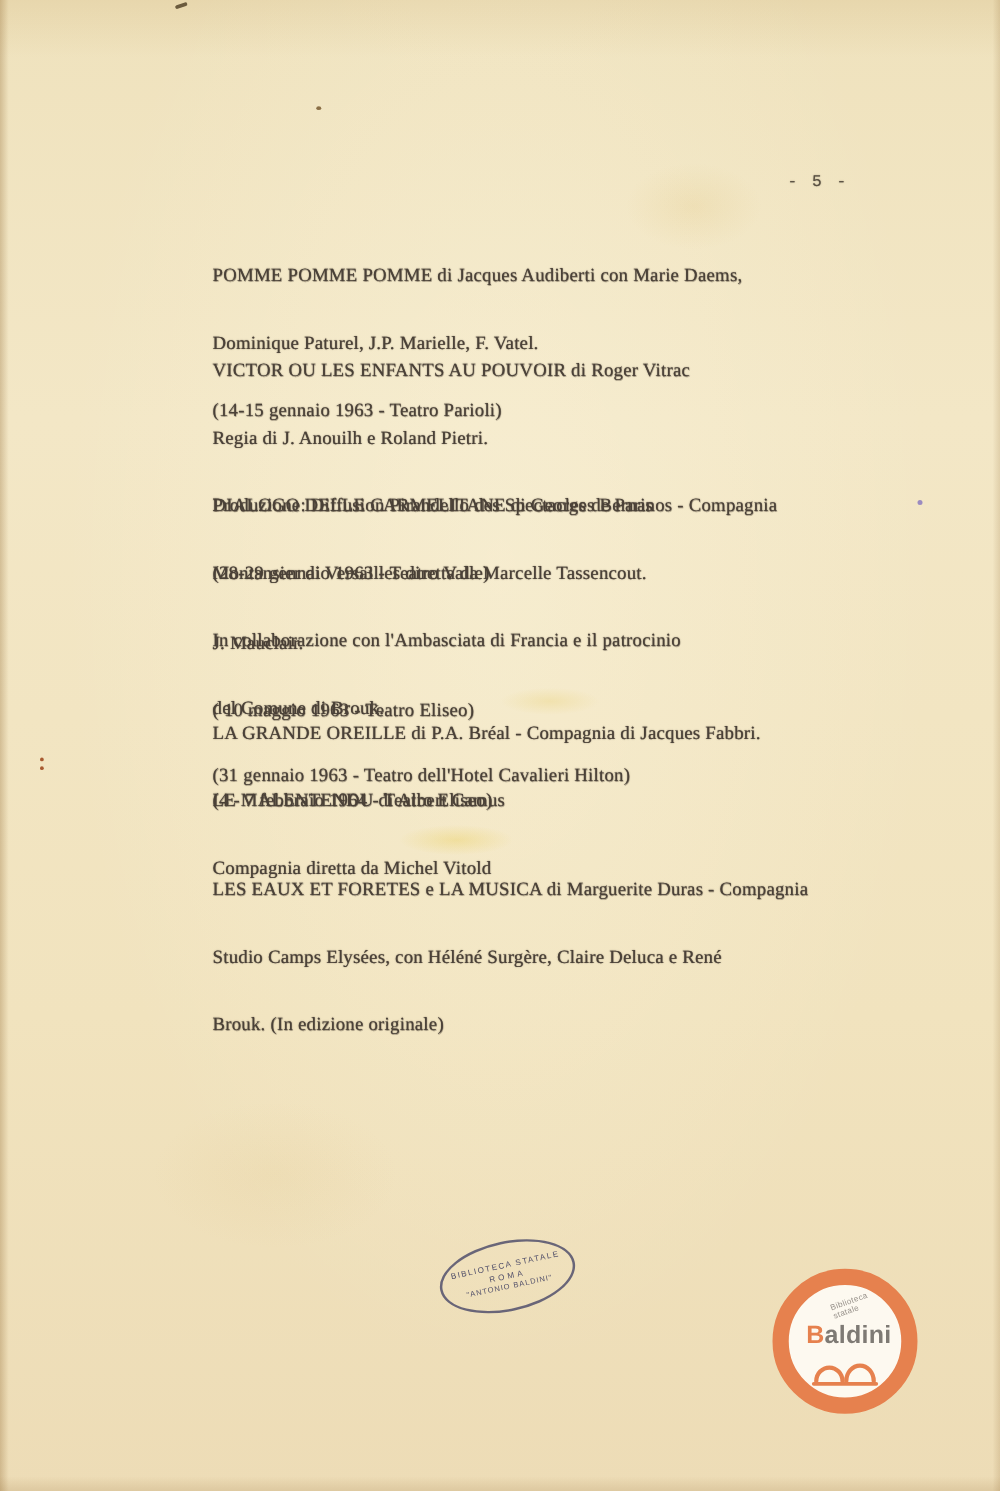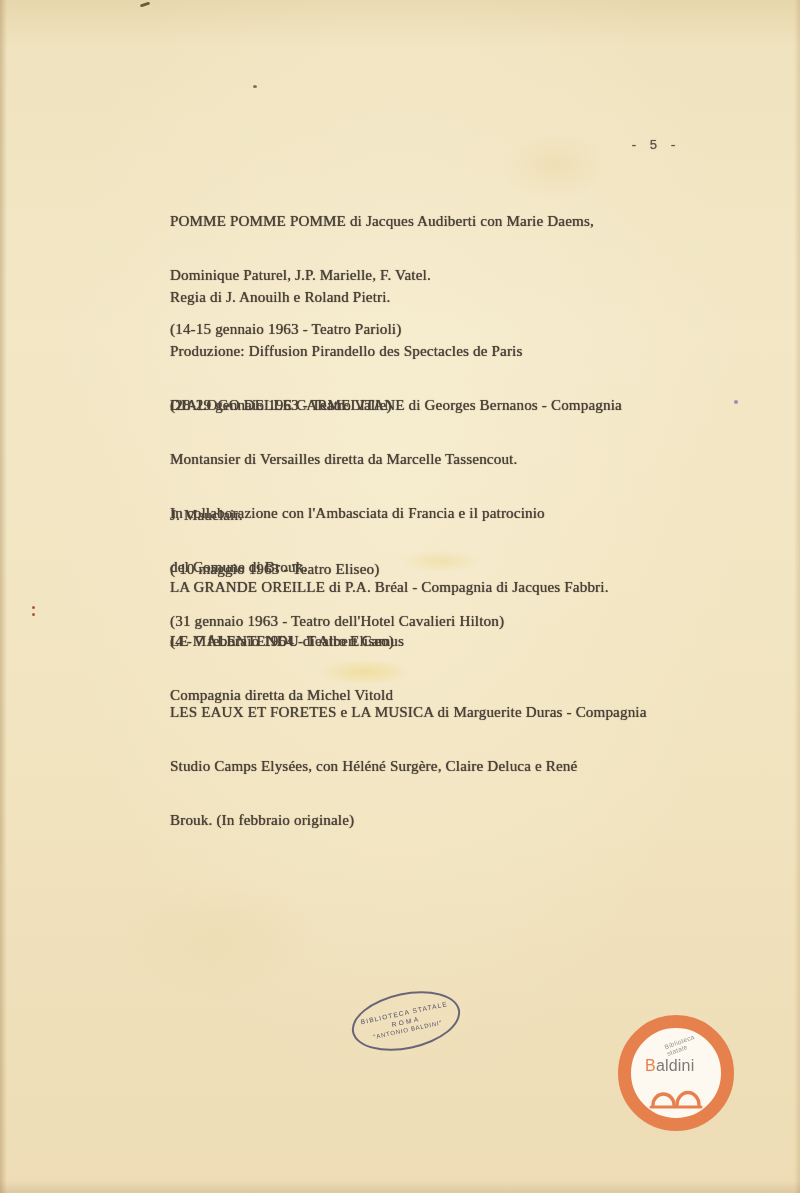--- a/index.html
+++ b/index.html
@@ -91,22 +91,22 @@
     transform: rotate(-20deg);
     font-size: 6.5px;
     line-height: 7px;
     color: #969089;
     letter-spacing: 0.3px;
   }
   .logo-name {
     position: absolute;
     top: 29px;
     left: 14px;
-    font-size: 16px;
-    font-weight: normal;
+    font-size: 20px;
+    font-weight: bold;
     color: #7e7a74;
     letter-spacing: 0.2px;
   }
   .logo-name .initial { color: #e6814e; }
   .logo-book { position: absolute; left: 50%; bottom: 8px; transform: translateX(-50%); }
 
   
   .speck { position: absolute; border-radius: 50%; pointer-events: none; }
 </style>
 </head>
@@ -129,20 +129,21 @@
 
   <div class="pagenum">- 5 -</div>
 
   <div class="tw" style="top:176px;">
     <div class="line">POMME POMME POMME di Jacques Audiberti con Marie Daems,</div>
     <div class="line">Dominique Paturel, J.P. Marielle, F. Vatel.</div>
     <div class="line">(14-15 gennaio 1963 - Teatro Parioli)</div>
   </div>
 
   <div class="tw" style="top:252px;">
+    <div class="line">VICTOR OU LES ENFANTS AU POUVOIR di Roger Vitrac</div>
     <div class="line">Regia di J. Anouilh e Roland Pietri.</div>
     <div class="line">Produzione: Diffusion Pirandello des Spectacles de Paris</div>
     <div class="line">(28-29 gennaio 1963 - Teatro Valle)</div>
   </div>
 
   <div class="tw" style="top:360px;">
     <div class="line">DIALOGO DELLE CARMELITANE di Georges Bernanos - Compagnia</div>
     <div class="line">Montansier di Versailles diretta da Marcelle Tassencout.</div>
     <div class="line">In collaborazione con l'Ambasciata di Francia e il patrocinio</div>
     <div class="line">del Comune di Brouk.</div>
@@ -160,21 +161,21 @@
   </div>
 
   <div class="tw" style="top:596px;">
     <div class="line">LE MALENTENDU di Albert Camus</div>
     <div class="line">Compagnia diretta da Michel Vitold</div>
   </div>
 
   <div class="tw" style="top:667px;">
     <div class="line">LES EAUX ET FORETES e LA MUSICA di Marguerite Duras - Compagnia</div>
     <div class="line">Studio Camps Elysées, con Héléné Surgère, Claire Deluca e René</div>
-    <div class="line">Brouk. (In febbraio originale)</div>
+    <div class="line">Brouk. (In edizione originale)</div>
   </div>
 
 
   <div class="stamp">
     <div class="s1">BIBLIOTECA STATALE</div>
     <div class="s2">ROMA</div>
     <div class="s3">"ANTONIO BALDINI"</div>
   </div>
 
   <div class="logo">

